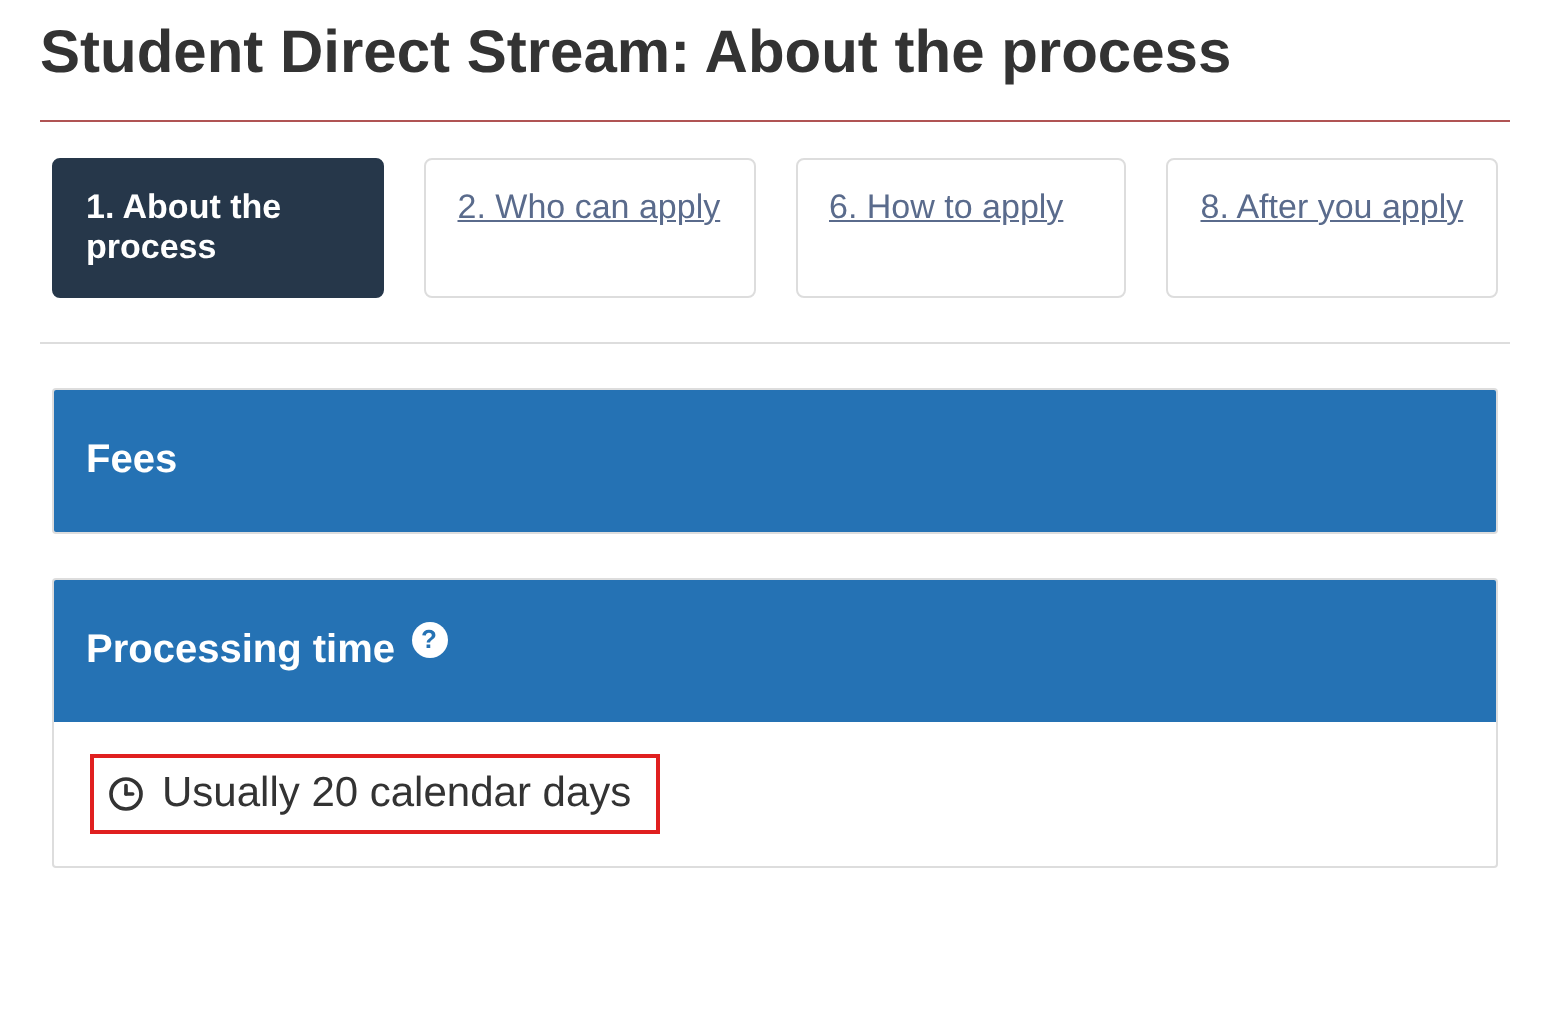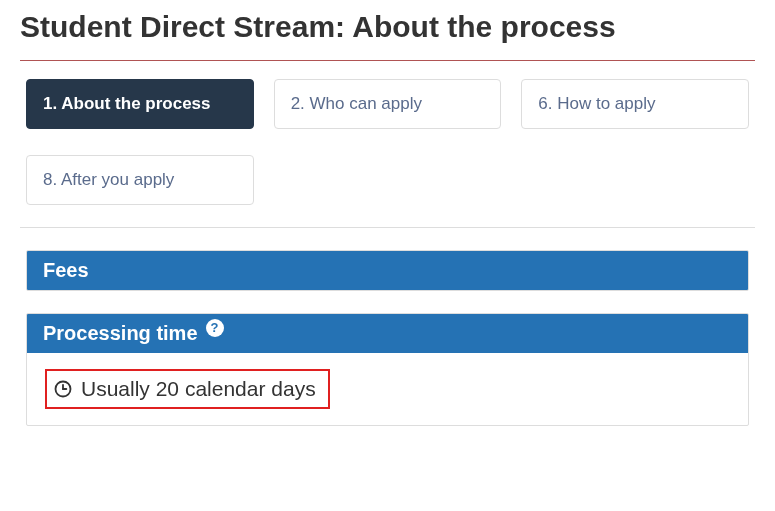--- a/index.html
+++ b/index.html
@@ -12,39 +12,40 @@
   .page-title {
     font-size: 30px;
     font-weight: 700;
     color: #333;
     padding-bottom: 16px;
     border-bottom: 1px solid #b05454;
     margin-bottom: 18px;
   }
   .tabs {
     display: grid;
-    grid-template-columns: 1fr 1fr 1fr;
-    gap: 26px 20px;
+    grid-template-columns: 1fr 1fr 1fr 1fr;
+    gap: 10px 20px;
     padding: 0 6px;
   }
   .tab {
     border: 1px solid #ddd;
     border-radius: 4px;
     padding: 14px 16px;
     font-size: 17px;
     cursor: pointer;
   }
   .tab.active {
     background: #26374a;
     color: #fff;
     font-weight: 600;
     border-color: #26374a;
   }
   .tab-link {
     color: #5a6b8c;
+    text-decoration: underline;
   }
   .tab.active .tab-link {
     color: #fff;
     text-decoration: none;
   }
   hr.sep {
     border: none;
     border-top: 1px solid #ddd;
     margin: 22px 0;
   }
@@ -52,21 +53,21 @@
     border: 1px solid #ddd;
     margin: 0 6px 22px 6px;
     border-radius: 2px;
     overflow: hidden;
   }
   .panel-header {
     background: #2572b4;
     color: #fff;
     font-size: 20px;
     font-weight: 700;
-    padding: 8px 16px;
+    padding: 24px 16px;
     display: flex;
     align-items: center;
     gap: 8px;
   }
   .panel-body {
     padding: 16px 18px;
     font-size: 21px;
     color: #333;
   }
   .help-icon {

